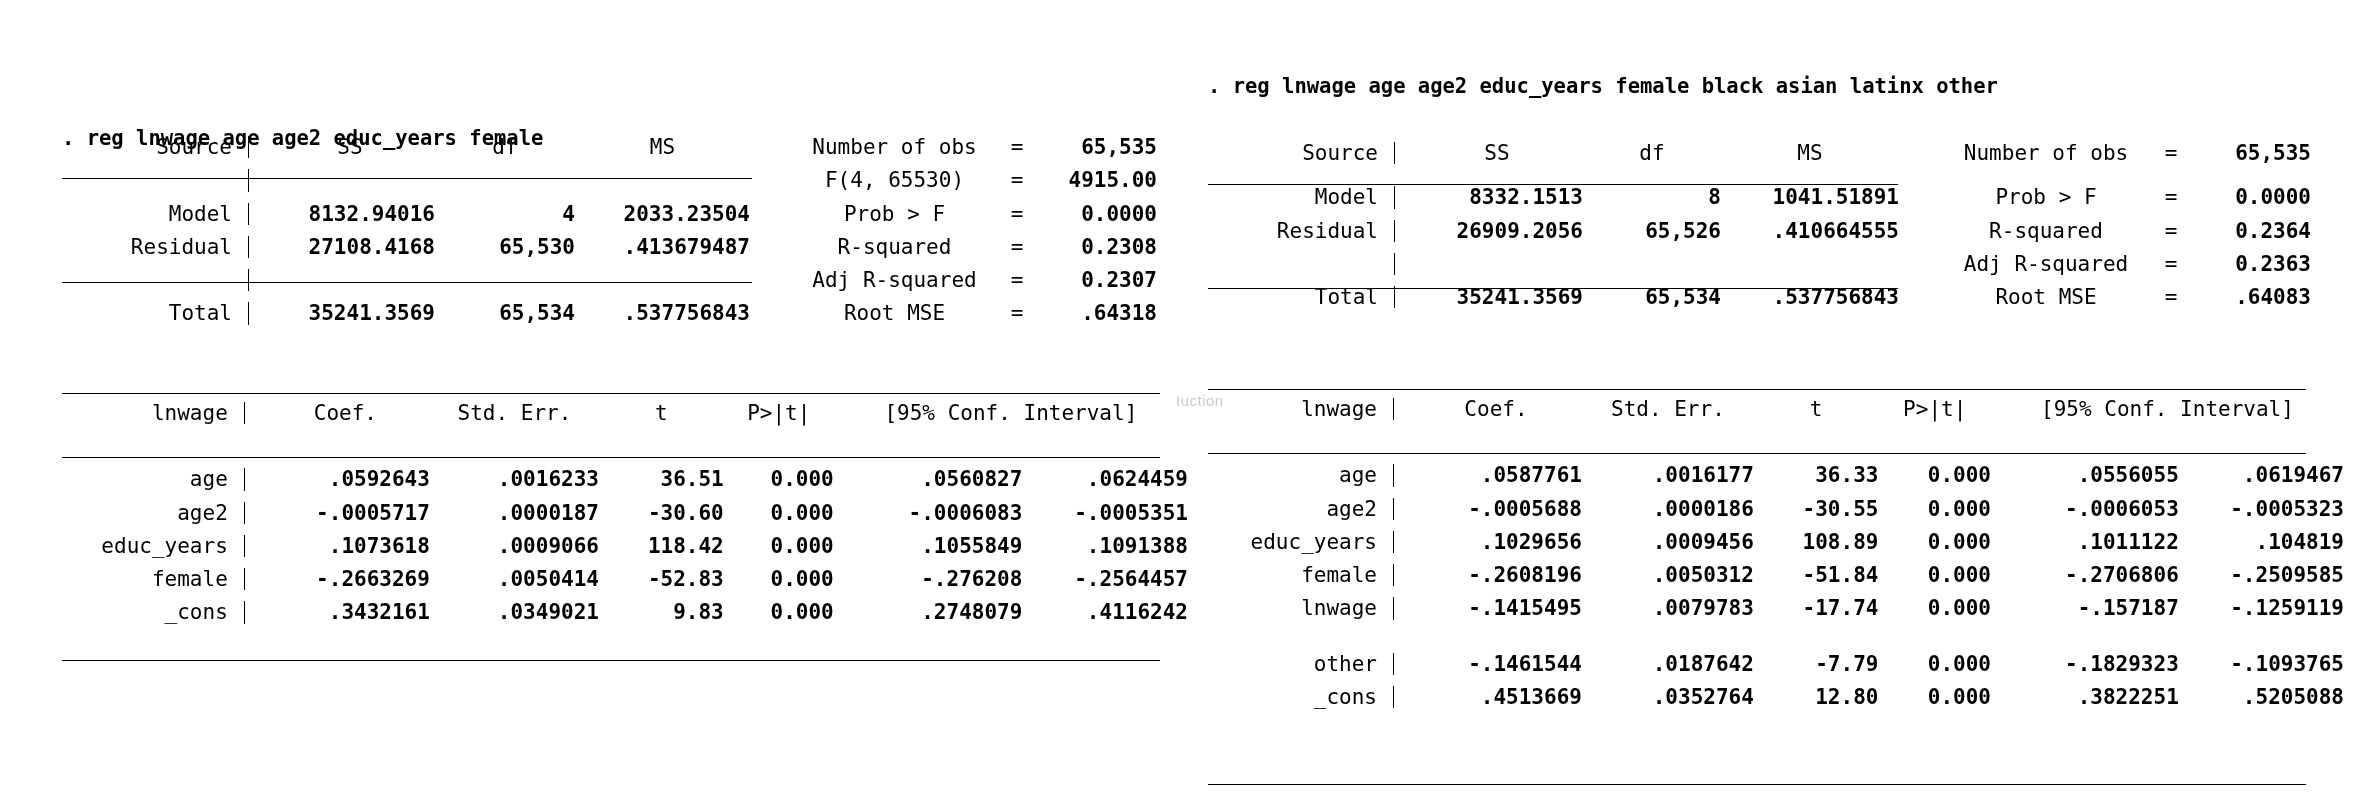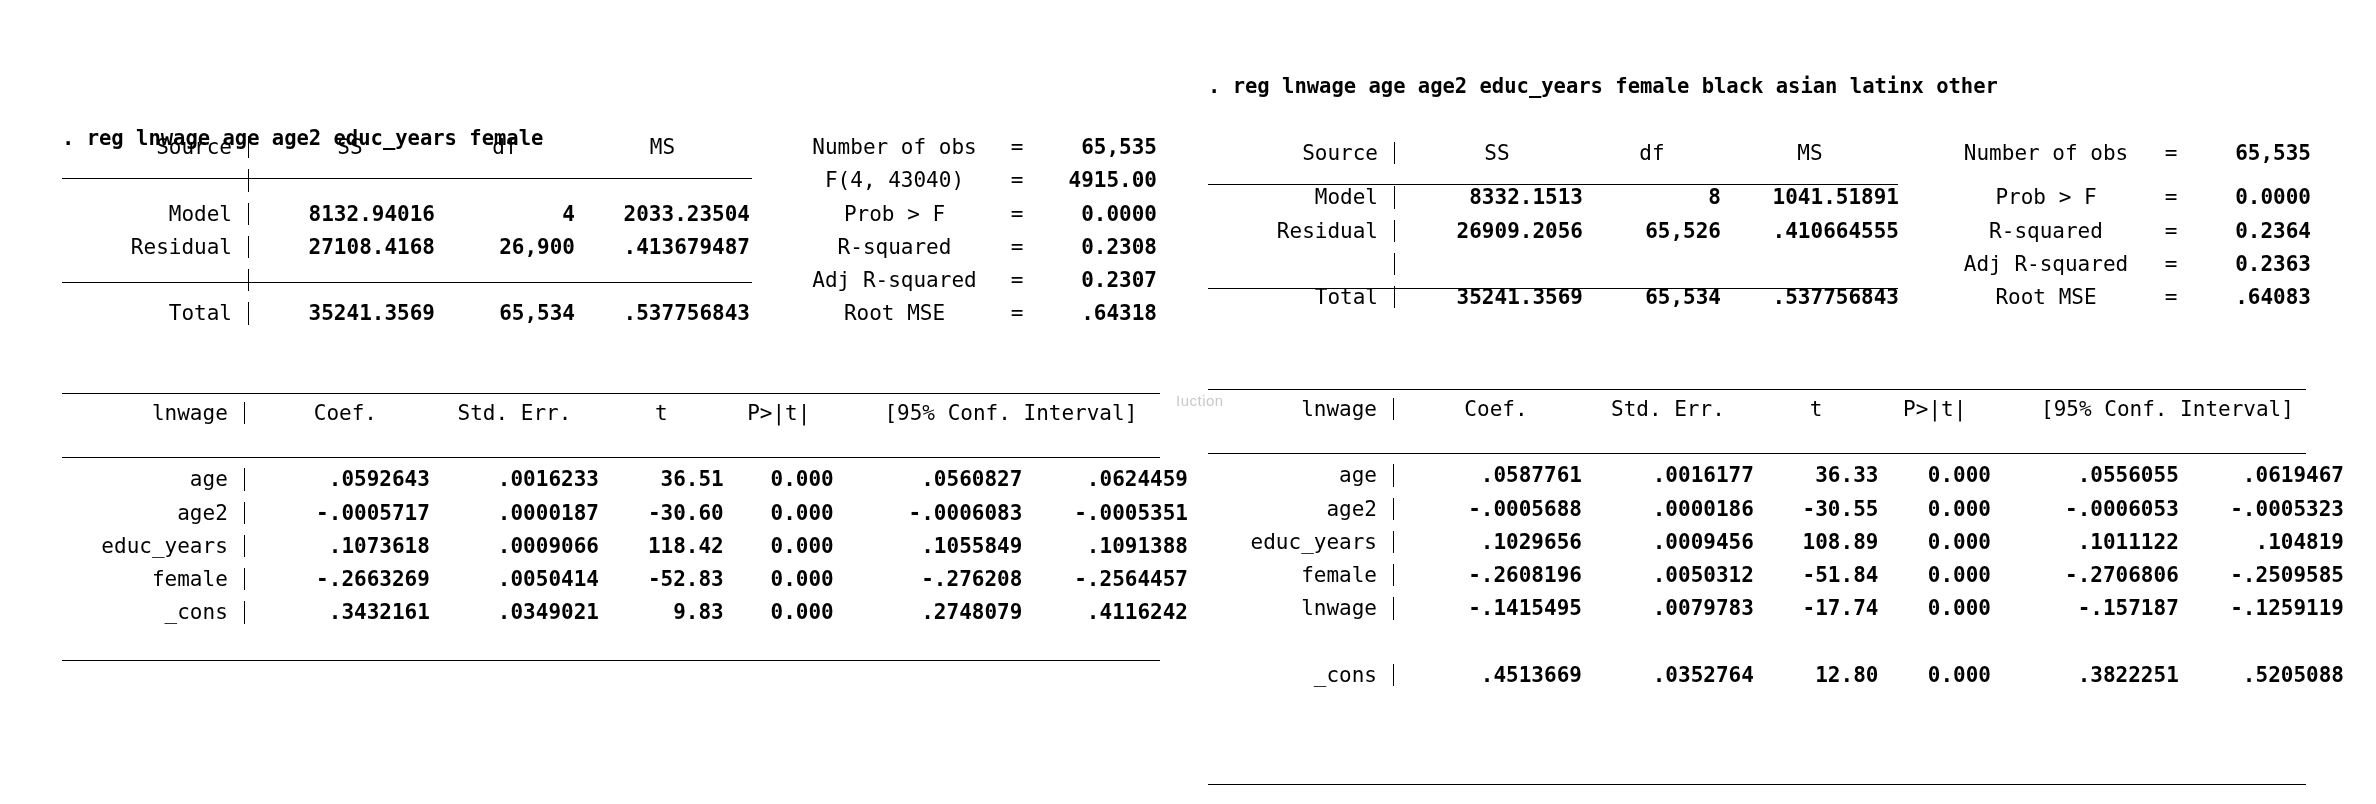--- a/index.html
+++ b/index.html
@@ -109,21 +109,21 @@
     </tr>
     <tr class="rowspacer">
           <td colspan="8"></td>
         </tr>
     <tr>
       <td class="lbl"></td>
           <td class="vr"></td>
           <td></td>
           <td></td>
           <td></td>
-      <td class="plain" style="padding-left:42px !important;">F(4, 43040)</td>
+      <td class="plain" style="padding-left:42px !important;">F(4, 65530)</td>
       <td class="plain">=</td>
       <td class="num">4915.00</td>
     </tr>
     <tr class="rowspacer">
           <td colspan="8"></td>
         </tr>
     <tr>
       <td class="lbl">Model</td>
       <td class="vr"></td>
       <td class="num pad-l">8132.94016</td>
@@ -133,21 +133,21 @@
       <td class="plain">=</td>
       <td class="num">0.0000</td>
     </tr>
     <tr class="rowspacer">
           <td colspan="8"></td>
         </tr>
     <tr>
       <td class="lbl">Residual</td>
       <td class="vr"></td>
       <td class="num pad-l">27108.4168</td>
-      <td class="num">26,900</td>
+      <td class="num">65,530</td>
       <td class="num">.413679487</td>
       <td class="plain" style="padding-left:42px !important;">R-squared</td>
       <td class="plain">=</td>
       <td class="num">0.2308</td>
     </tr>
     <tr class="rowspacer">
           <td colspan="8"></td>
         </tr>
     <tr>
       <td class="lbl"></td>
@@ -420,20 +420,30 @@
     </tr>
     <tr class="rowspacer">
           <td colspan="8"></td>
         </tr>
     <tr class="rowspacer">
           <td colspan="8"></td>
         </tr>
     <tr class="rowspacer">
           <td colspan="8"></td>
         </tr>
+    <tr>
+      <td class="lbl">other</td>
+      <td class="vr"></td>
+      <td class="num pad-l">-.1461544</td>
+      <td class="num">.0187642</td>
+      <td class="num">-7.79</td>
+      <td class="num">0.000</td>
+      <td class="num">-.1829323</td>
+      <td class="num">-.1093765</td>
+    </tr>
     <tr class="rowspacer">
           <td colspan="8"></td>
         </tr>
     <tr>
       <td class="lbl">_cons</td>
       <td class="vr"></td>
       <td class="num pad-l">.4513669</td>
       <td class="num">.0352764</td>
       <td class="num">12.80</td>
       <td class="num">0.000</td>

